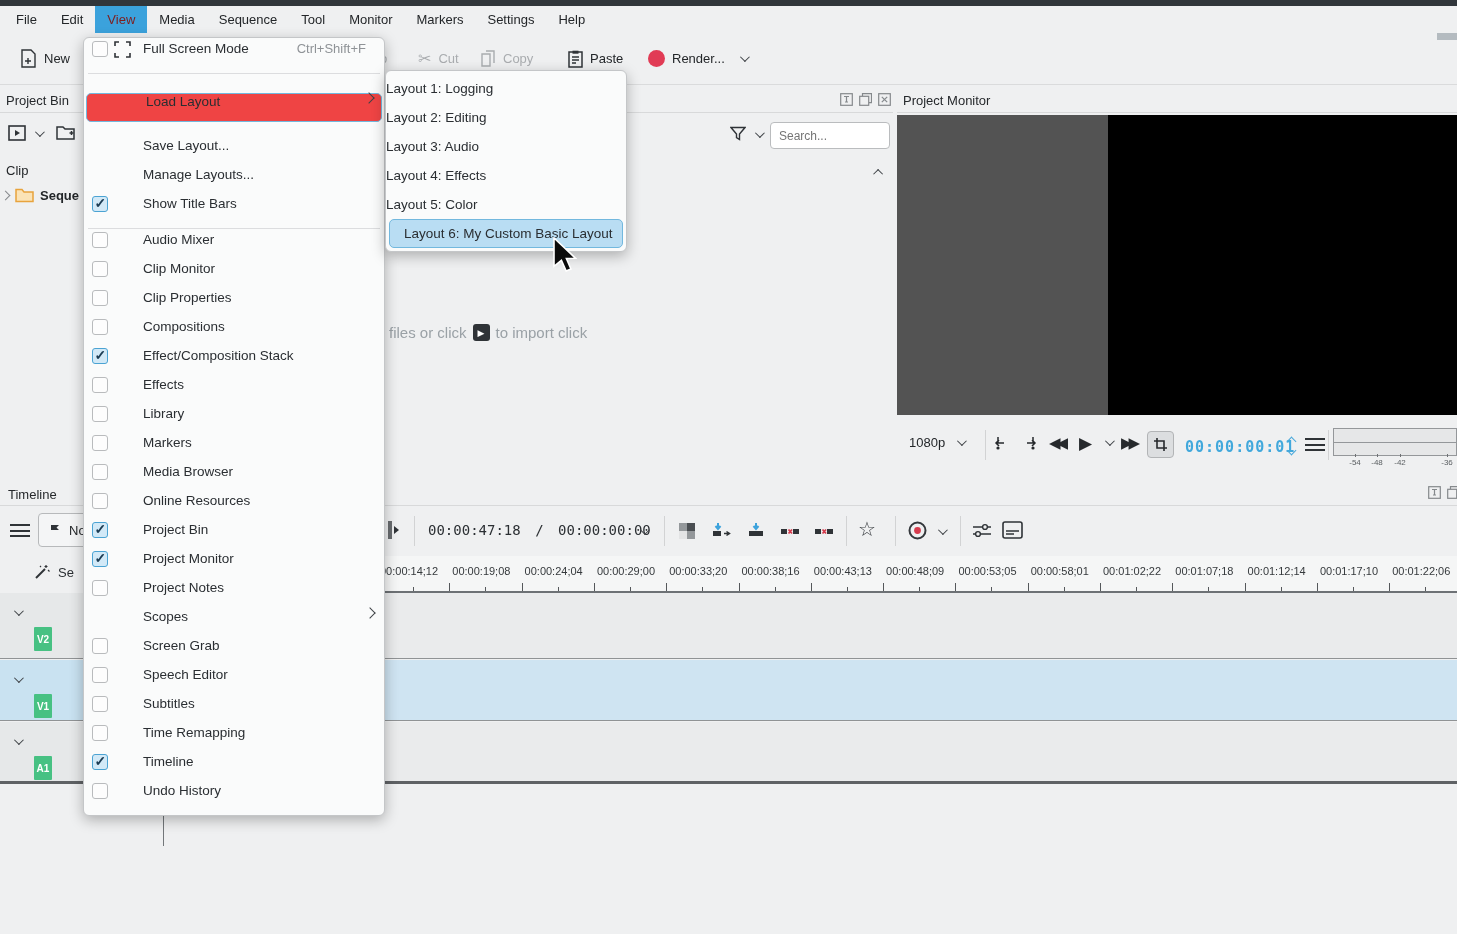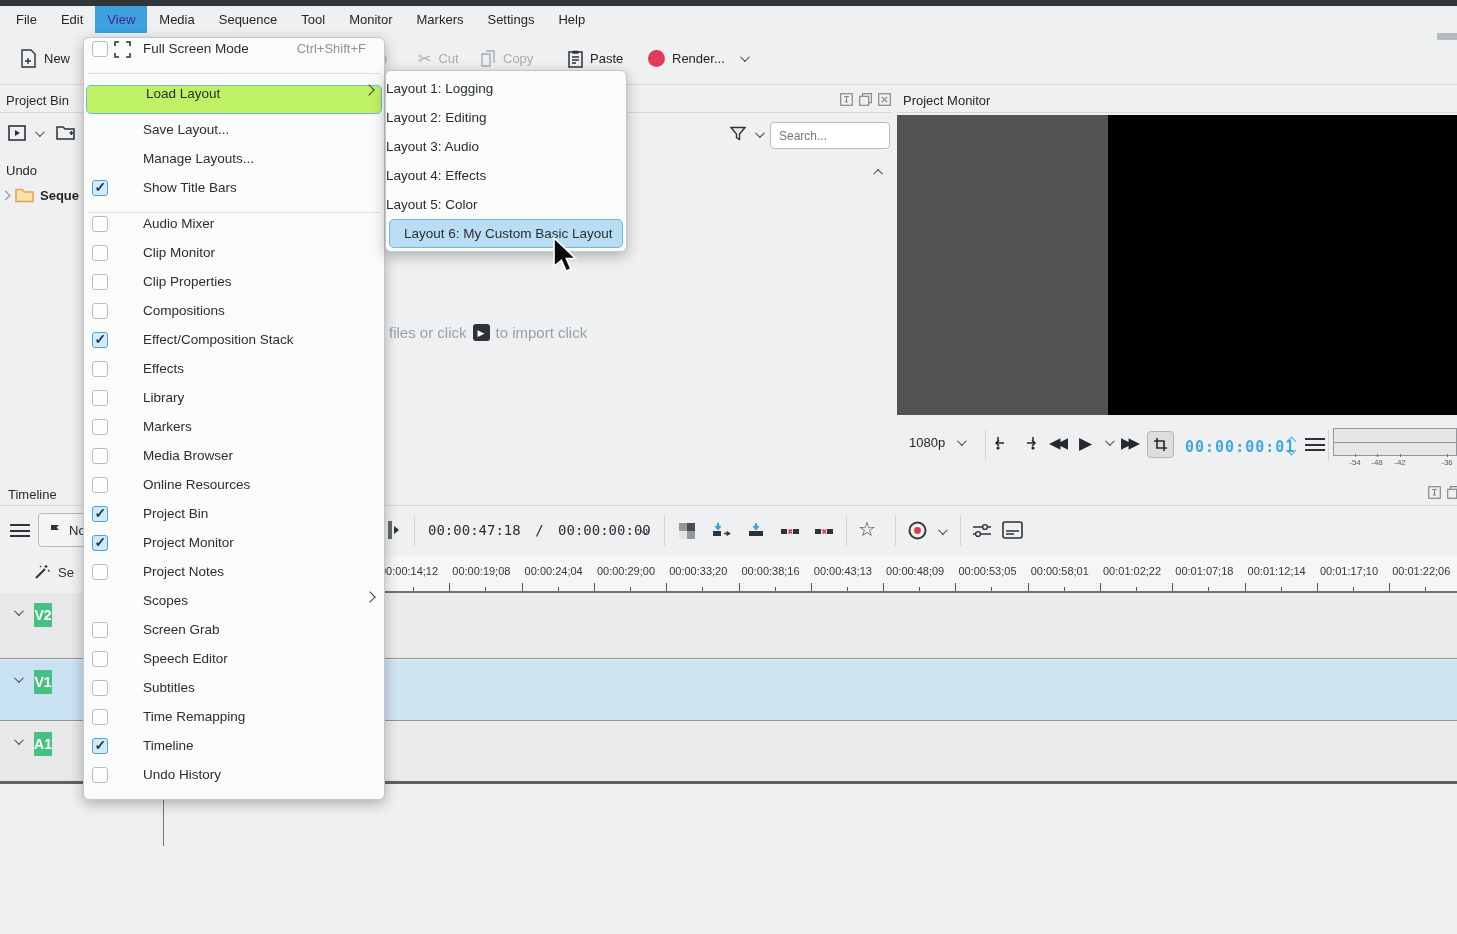--- a/index.html
+++ b/index.html
@@ -6,21 +6,21 @@
   html,body { width:1457px; height:934px; }
   body { position:relative; font-family:"Liberation Sans",sans-serif; background:#eff0f1; overflow:hidden; color:#232629; }
   .abs { position:absolute; }
   .mono { font-family:"DejaVu Sans Mono",monospace; }
 
   
   #topstrip { left:0; top:0; width:1457px; height:6px; background:#31363b; }
   #topscroll { left:1437px; top:6px; width:20px; height:34px; background:#b4bbc0; }
   #menubar { left:0; top:6px; width:1457px; height:27px; background:#eff0f1; display:flex; padding-left:4px; }
   .mbitem { padding:0 12px; line-height:27px; font-size:13px; color:#232629; }
-  .mbitem.active { background:#3ba2dc; color:#4c1d95; }
+  .mbitem.active { background:#3ba2dc; color:#7f1d1d; }
 
   
   #maintoolbar { left:0; top:33px; width:1457px; height:52px; border-bottom:1px solid #dadbdc; }
   .tbgroup { position:absolute; top:0; height:51px; display:flex; align-items:center; gap:7px; font-size:13px; }
   .disabled { color:#a9acaf; }
   .redcircle { width:17px; height:17px; border-radius:50%; background:#e13b55; display:inline-block; }
   .chev { display:inline-block; width:7px; height:7px; border-right:1.6px solid #3f4347; border-bottom:1.6px solid #3f4347; }
   .chev.down { transform:rotate(45deg) translateY(-2px); }
   .chev.right { transform:rotate(-45deg); }
   .chev.up { transform:rotate(-135deg) translateY(-2px); }
@@ -71,32 +71,32 @@
   .tick { position:absolute; width:1px; background:#55585b; }
   .tick.maj { left:0; bottom:0; height:8px; }
   .tick.min { left:36px; bottom:0; height:4px; }
 
   
   .trackrow { position:absolute; left:0; width:1457px; }
   .thead { position:absolute; left:0; top:0; bottom:0; width:163px; background:#e6e8e9; display:flex; align-items:flex-start; padding-top:10px; gap:13px; padding-left:14px; }
   .tbody { position:absolute; left:163px; top:0; bottom:0; right:0; background:#eaebec; }
   .trackrow.sel .thead { background:#c9e2f1; }
   .trackrow.sel .tbody { background:#cfe4f2; }
-  .tbadge { width:18px; height:24px; background:#47c183; color:#fff; font-size:14px; font-weight:bold; display:flex; align-items:center; justify-content:center; border-radius:1px; }
+  .tbadge { width:18px; height:24px; background:#47c183; color:#fff; font-size:10px; font-weight:bold; display:flex; align-items:center; justify-content:center; border-radius:1px;margin-top:24px; }
   #vdivider { position:absolute; left:163px; top:73px; width:1px; height:290px; background:#73777a; }
   .theadicons { display:flex; gap:16px; margin-left:12px; padding-top:3px; }
 
   
   .popup { position:absolute; background:#fafbfb; border:1px solid #c4c6c8; border-radius:6px; box-shadow:0 4px 14px rgba(0,0,0,.28); z-index:50; padding:3px 0; }
   #viewmenu { left:83px; top:37px; width:302px; }
   #layoutmenu { left:385px; top:70px; width:242px; z-index:51; }
   .mi { height:29px; display:flex; align-items:flex-start; padding:0 10px 0 8px; font-size:13.5px; color:#2a2e32; }
   .mi.sep { height:7px; position:relative; }
   .mi.sep::after { content:""; position:absolute; left:4px; right:4px; top:3px; height:1px; background:#dcdddf; }
-  .mi.hl { background:#bef264; border:1px solid #72b8de; border-radius:5px; margin:8px 2px; padding-right:8px; }
+  .mi.hl { background:#ef4444; border:1px solid #72b8de; border-radius:5px; margin:16px 2px; padding-right:8px; }
   .mcheck { width:16px; height:16px; border:1.5px solid #b9bbbd; border-radius:3px; background:#fdfdfd; margin-right:6px; flex:none; visibility:hidden; position:relative; }
   .mcheck.has { visibility:visible; }
   .mcheck.on { background:#d2e9f7; border-color:#4ba3d3; }
   .mcheck.on::after { content:"✓"; position:absolute; left:1.5px; top:-2.5px; font-size:14px; font-weight:bold; color:#1b3b52; }
   .micon { width:20px; height:18px; margin-right:9px; flex:none; visibility:hidden; }
   .micon.has { visibility:visible; }
   .mspace { flex:1; }
   .mshort { color:#8f9397; font-size:13px; }
   .marrow { visibility:hidden; width:8px; height:8px; border-right:1.6px solid #3f4347; border-bottom:1.6px solid #3f4347; transform:rotate(-45deg); }
   .marrow.has { visibility:visible; }
@@ -207,21 +207,21 @@
 
   <div class="abs" style="left:730px; top:41px;">
       <svg width="16" height="15" viewBox="0 0 16 15">
         <path d="M1 1.5 h14 l-5.5 6.5 v5.5 l-3 -1.8 v-3.7 z" fill="none" stroke="#2f3337" stroke-width="1.4"></path>
       </svg>
     </div>
   <span class="chev down" style="position:absolute; left:755px; top:46px;"></span>
   <input id="binsearch" placeholder="Search..." style="">
   <span style="position:absolute; left:876px; top:84px;" class="chev up"></span>
 
-  <div class="abs" style="left:6px; top:78px; font-size:13px;">Undo</div>
+  <div class="abs" style="left:6px; top:78px; font-size:13px;">Clip</div>
 
   <div class="abs" style="left:2px; top:102px; display:flex; align-items:center; gap:6px;">
     <span class="chev right gray"></span>
     <svg width="19" height="16" viewBox="0 0 19 16">
         <path d="M1 2.5 h6 l2 2.5 h9 v9.5 h-17 z" fill="#fbe3b6" stroke="#e8a33d" stroke-width="1.5"></path>
       </svg>
     <span style="font-weight:bold; font-size:13px;">Seque</span>
   </div>
 
   <div class="hint abs" style="left:389px; top:239px;">

